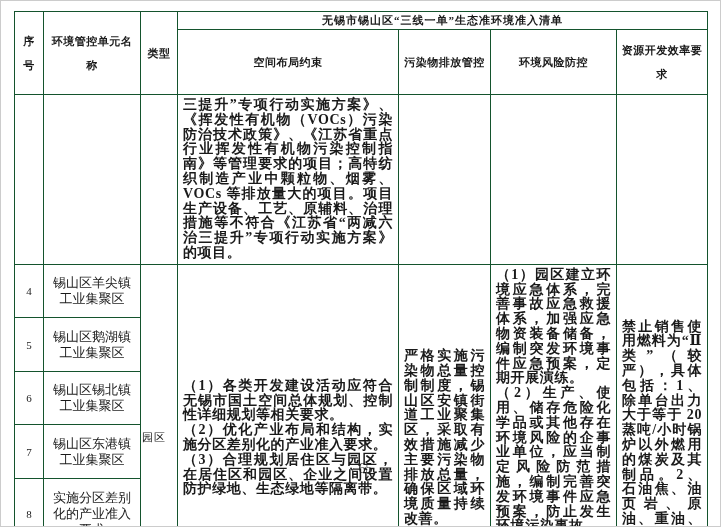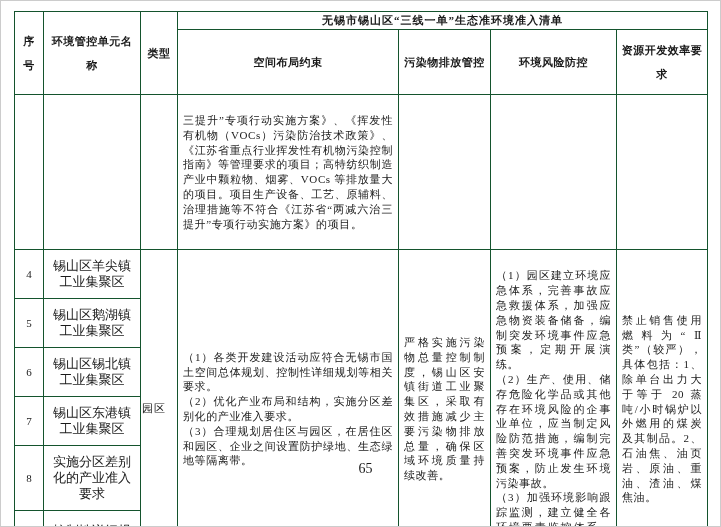--- a/index.html
+++ b/index.html
@@ -46,26 +46,27 @@
     text-align:center;
     font-size:13px;
     line-height:16px;
     padding:8px 5px;
   }
   td.typ {
     font-size:11px;
     letter-spacing:1px;
   }
   td.cell-body {
-    font-size:11px;
+    font-size:14px;
     line-height:14.8px;
     letter-spacing:0.6px;
     text-align:justify;
-    padding:18px 5px;
+    padding:3px 5px;
     white-space:pre-wrap;
+    font-weight:bold;
   }
   td.v-top { vertical-align:top; }
   .page-number {
     position:absolute;
     left:0; right:10px;
     top:460px;
     text-align:center;
     font-size:14px;
     margin-left:20px;
   }

